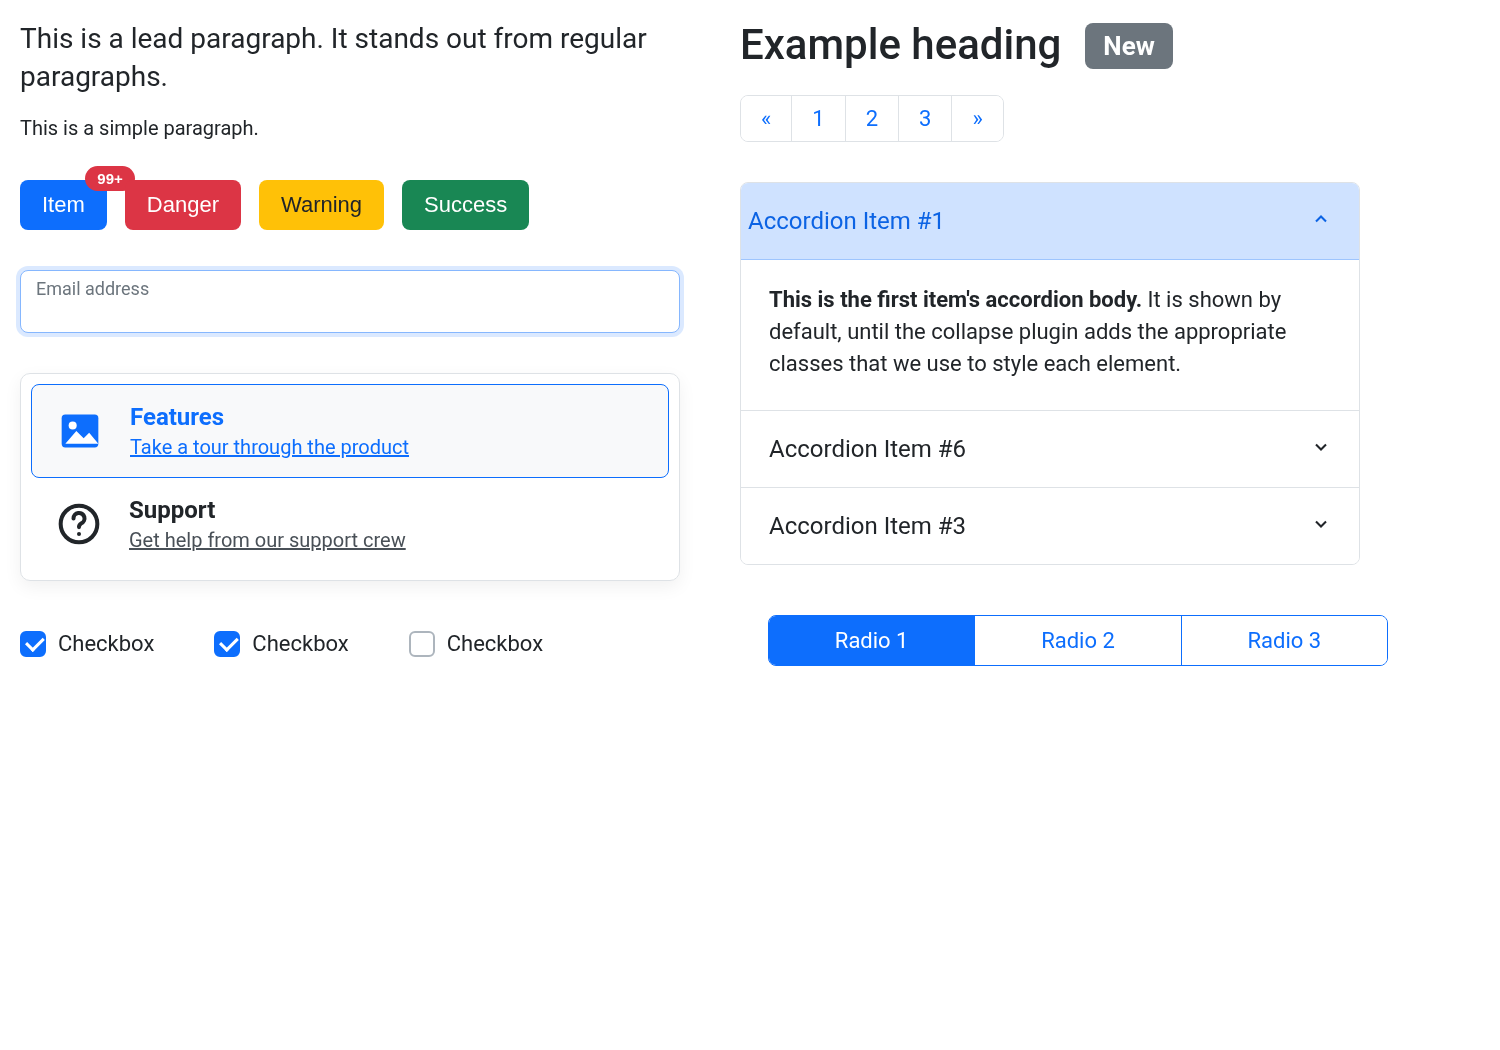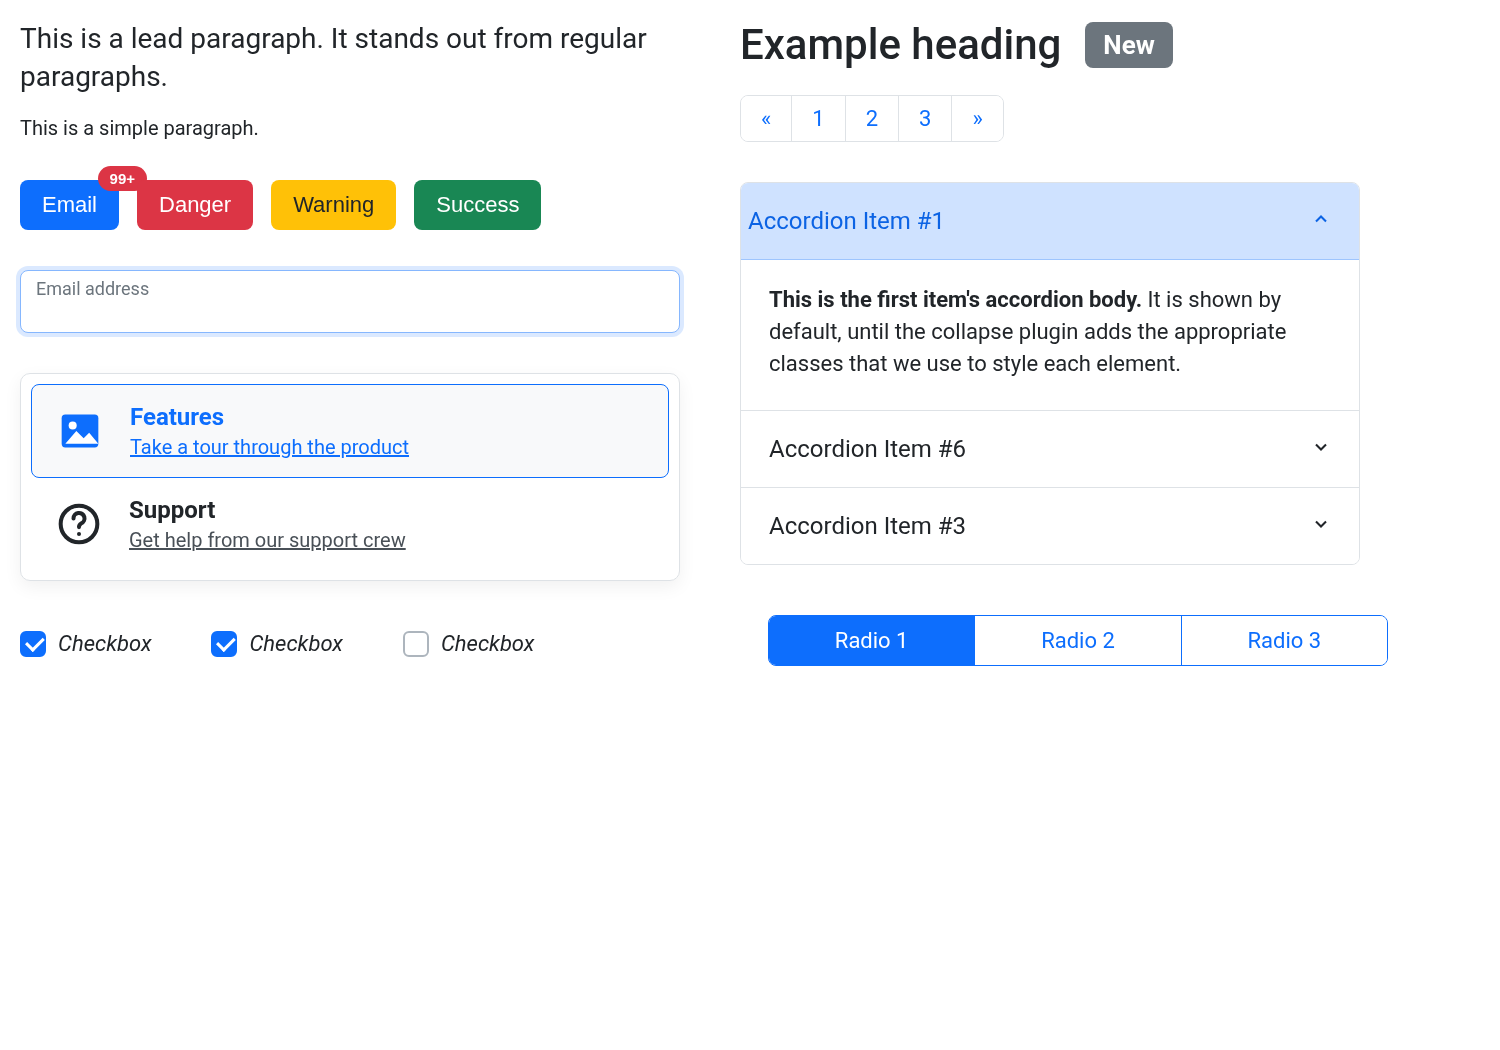--- a/index.html
+++ b/index.html
@@ -102,34 +102,34 @@
     background: #f8f9fa;
     border: 1px solid #0d6efd;
     color: #0d6efd;
   }
   .list-item .title { font-size: 24px; font-weight: 700; margin-bottom: 4px; }
   .list-item .sub { font-size: 20px; text-decoration: underline; }
   .list-item:not(.active) .title { color: #212529; }
   .list-item:not(.active) .sub { color: #495057; }
   .icon-box { width: 56px; height: 48px; display:flex; align-items:center; justify-content:center; flex-shrink:0; }
 
-  .chk-row { display: flex; gap: 60px; font-style: italic; }
+  .chk-row { display: flex; gap: 60px; }
   .chk { display: flex; align-items: center; gap: 12px; font-size: 22px; cursor: pointer; }
   .chk-box {
     width: 26px; height: 26px; border: 2px solid #adb5bd; border-radius: 6px;
     display: inline-flex; align-items:center; justify-content:center;
   }
   .chk-box.checked { background:#0d6efd; border-color:#0d6efd; }
   .chk-box.checked::after {
     content:""; width:8px; height:14px; border:solid #fff; border-width:0 3px 3px 0;
     transform: rotate(45deg) translateY(-2px);
   }
 
   
-  .heading-row { display:flex; align-items:center; gap:24px; margin-bottom:26px; }
+  .heading-row { display:flex; align-items:flex-end; gap:24px; margin-bottom:26px; }
   .heading { font-size: 42px; font-weight: 500; }
   .badge-secondary {
     background:#6c757d; color:#fff; font-size:26px; font-weight:700;
     padding:8px 18px; border-radius:8px;
   }
 
   .pagination { display:flex; border:1px solid #dee2e6; border-radius:8px; overflow:hidden; width:max-content; margin-bottom:40px; }
   .page-link {
     padding:10px 20px; font-size:22px; color:#0d6efd; background:#fff;
     border-right:1px solid #dee2e6; cursor:pointer; display:flex; align-items:center;
@@ -165,21 +165,21 @@
 <body>
 
 <div class="container">
 
   <div class="col col-left">
     <p class="lead">This is a lead paragraph. It stands out from regular paragraphs.</p>
     <p class="para">This is a simple paragraph.</p>
 
     <div class="btn-row">
       <button class="btn btn-primary">
-        <span>Email</span>
+        <span>Item</span>
         <span class="badge-pill">99+</span>
       </button>
       <button class="btn btn-danger">Danger</button>
       <button class="btn btn-warning">Warning</button>
       <button class="btn btn-success">Success</button>
     </div>
 
     <div class="form-floating">
       <input type="text" autofocus="" value="" style="">
       <label>Email address</label>

